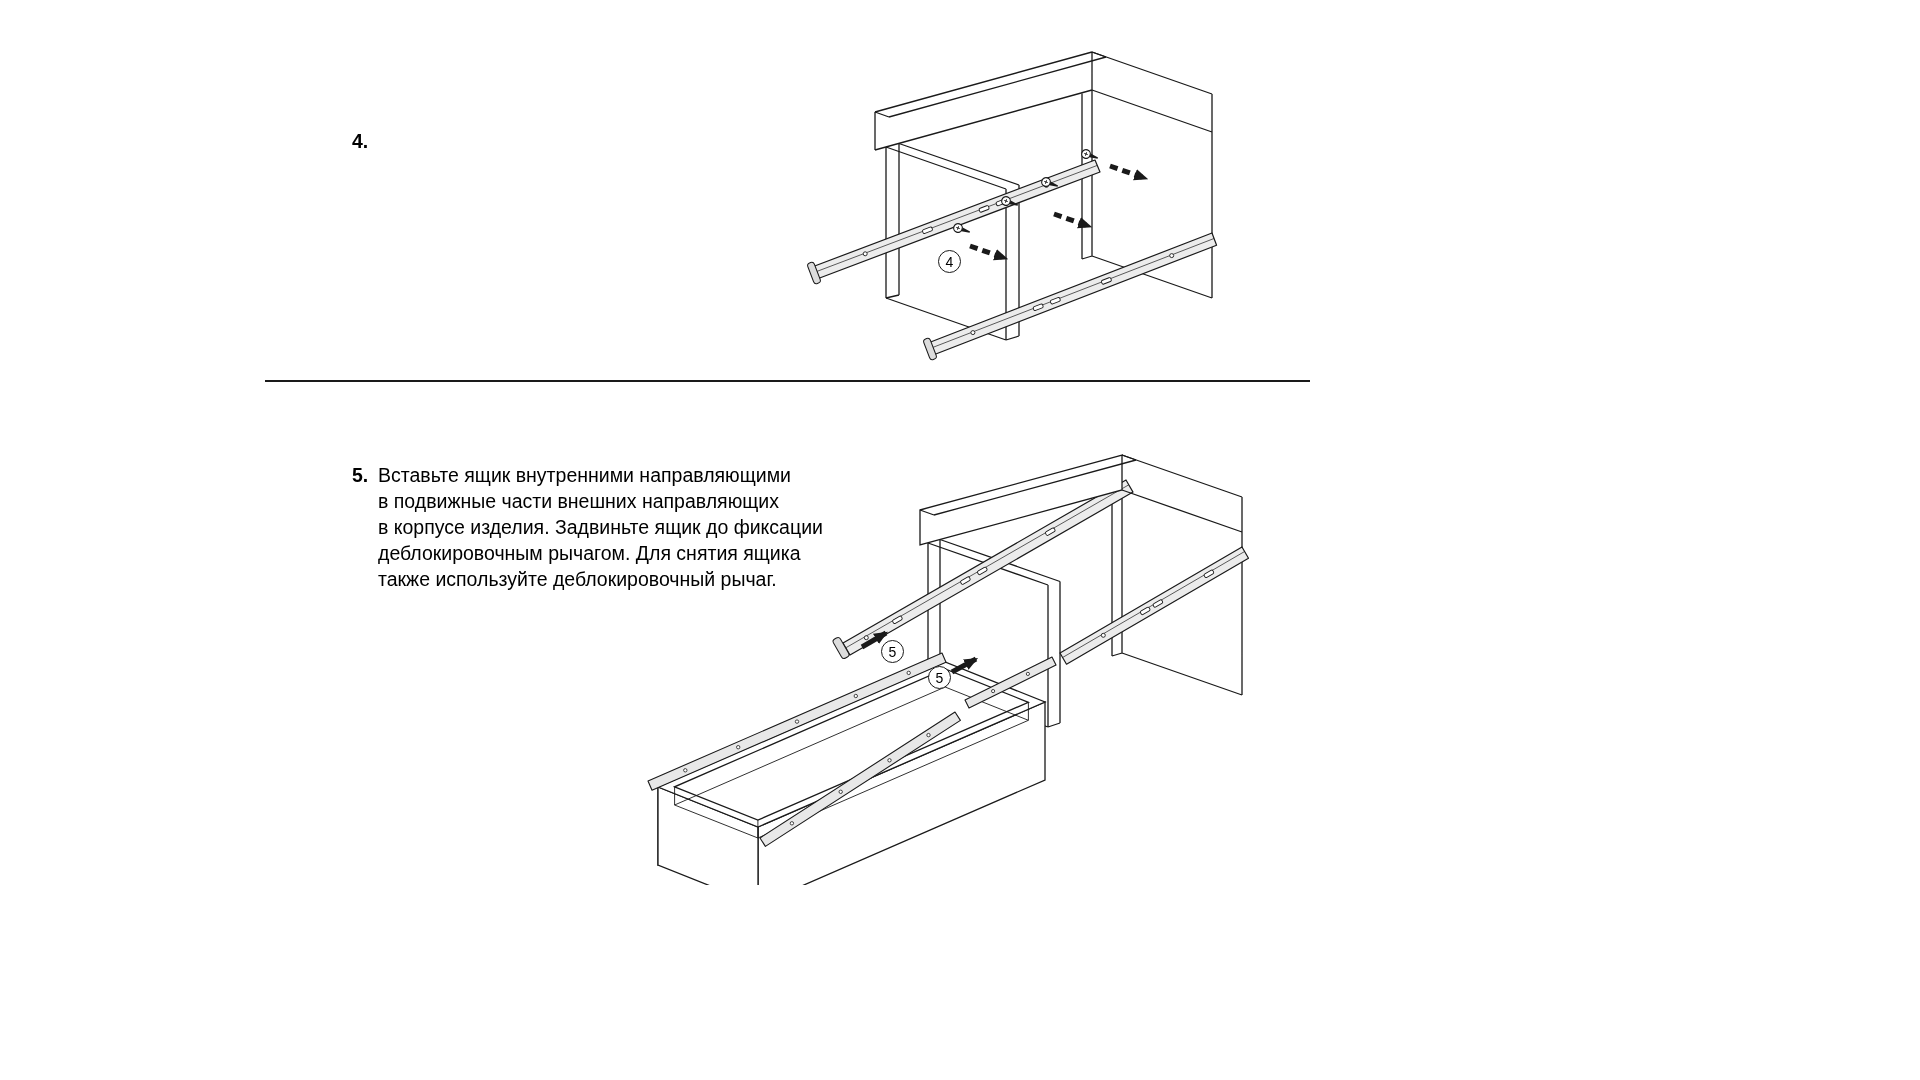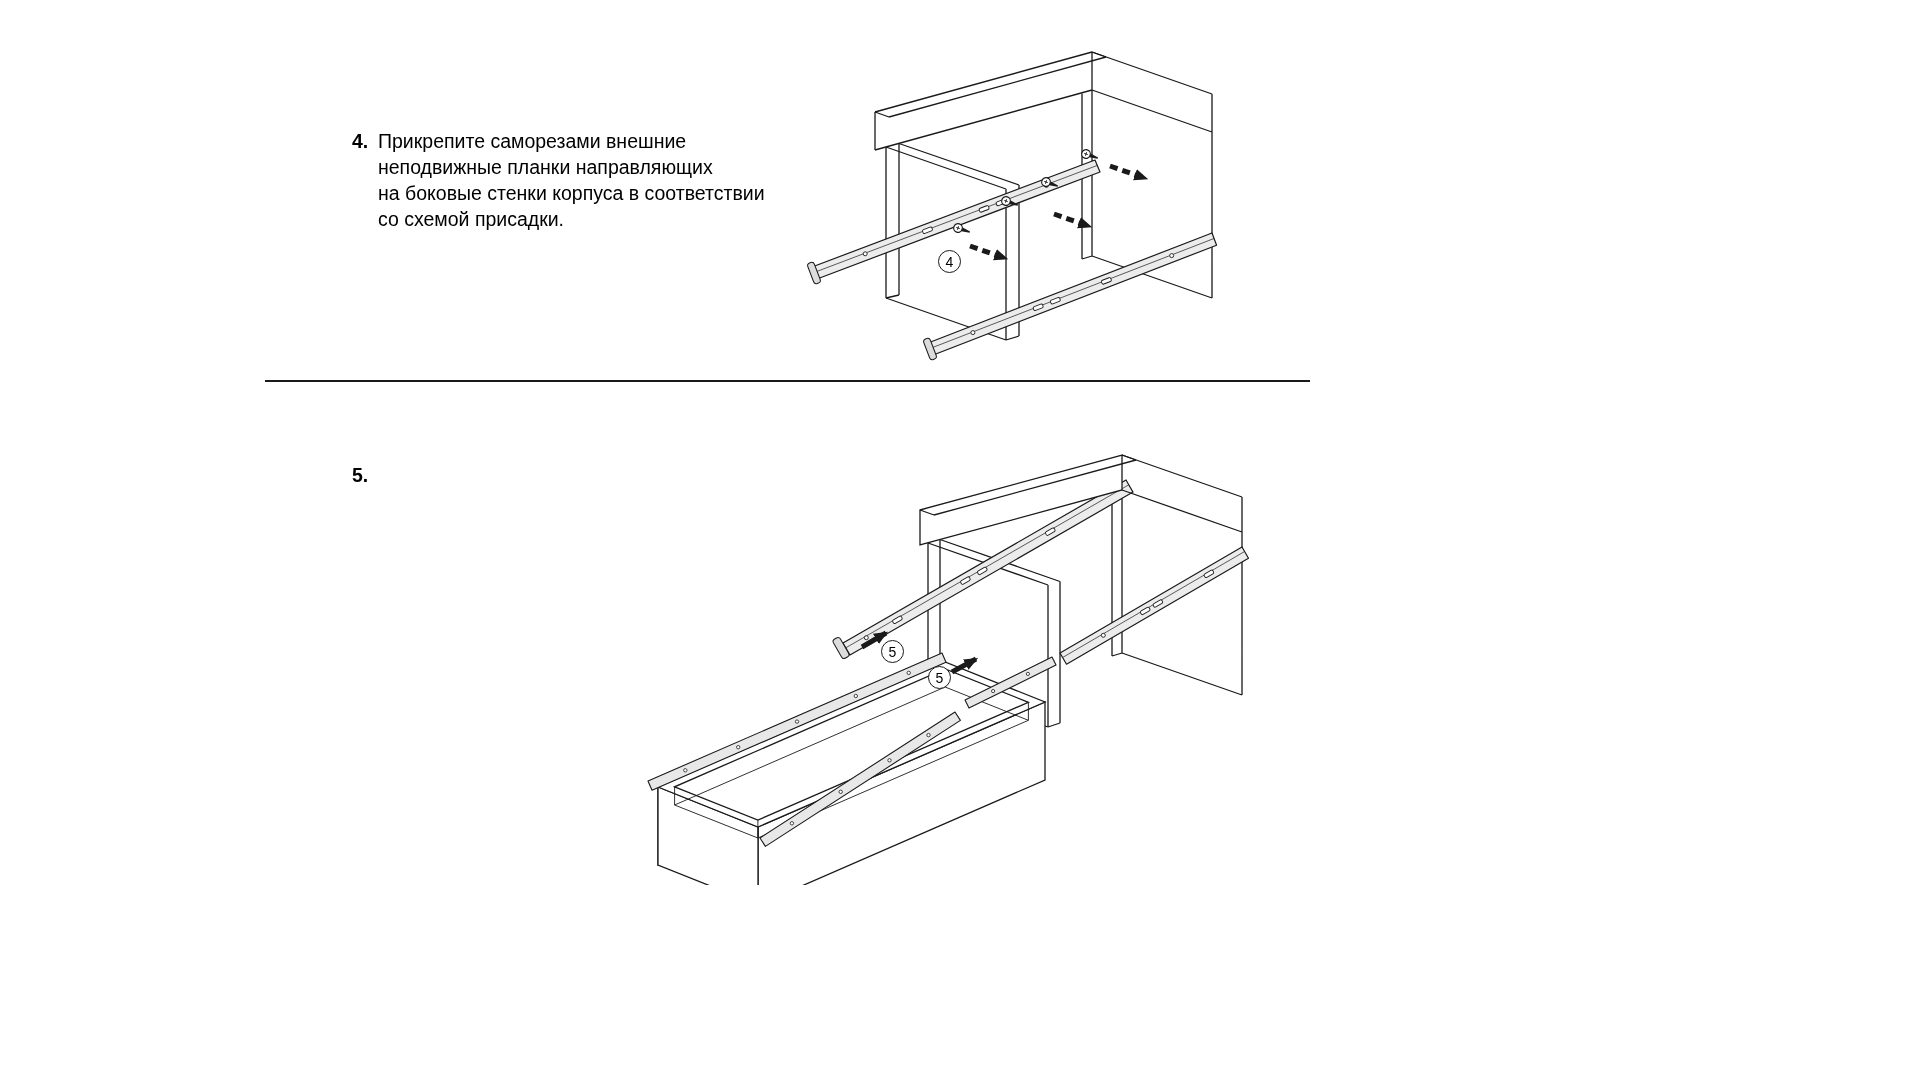--- a/index.html
+++ b/index.html
@@ -22,24 +22,20 @@
     border:none; border-top:2px solid #1a1a1a;
   }
 </style>
 </head>
 <body>
 
 <div class="page">
 
   <div class="step-text" style="left:352px; top:128px; width:440px;">
     <span class="step-num">4.</span>
-    <span class="step-body">Прикрепите саморезами внешние
-неподвижные планки направляющих
-на боковые стенки корпуса в соответствии
-со схемой присадки.</span>
   </div>
 
   <div class="figure" style="left:780px; top:0; width:480px; height:372px;">
     <svg width="480" height="372" viewBox="0 0 480 372" xmlns="http://www.w3.org/2000/svg">
       <defs>
         <marker id="ah4" viewBox="0 0 12 10" refX="10" refY="5" markerWidth="14" markerHeight="12" orient="auto" markerUnits="userSpaceOnUse">
           <path d="M0,0 L12,5 L0,10 Z" fill="#1a1a1a"></path>
         </marker>
       </defs>
 
@@ -103,20 +99,25 @@
         <path d="M330,166 L366,178.5" marker-end="url(#ah4)"></path>
       </g>
     </svg>
     <div class="callout" style="left:158px; top:250px;">4</div>
   </div>
 
   <hr class="divider">
 
   <div class="step-text" style="left:352px; top:462px; width:500px;">
     <span class="step-num">5.</span>
+    <span class="step-body">Вставьте ящик внутренними направляющими
+в подвижные части внешних направляющих
+в корпусе изделия. Задвиньте ящик до фиксации
+деблокировочным рычагом. Для снятия ящика
+также используйте деблокировочный рычаг.</span>
   </div>
 
   <div class="figure" style="left:620px; top:385px; width:660px; height:500px;">
     <svg width="660" height="500" viewBox="0 0 660 500" xmlns="http://www.w3.org/2000/svg">
       <defs>
         <marker id="ah5" viewBox="0 0 12 10" refX="10" refY="5" markerWidth="14" markerHeight="12" orient="auto" markerUnits="userSpaceOnUse">
           <path d="M0,0 L12,5 L0,10 Z" fill="#1a1a1a"></path>
         </marker>
       </defs>
 

